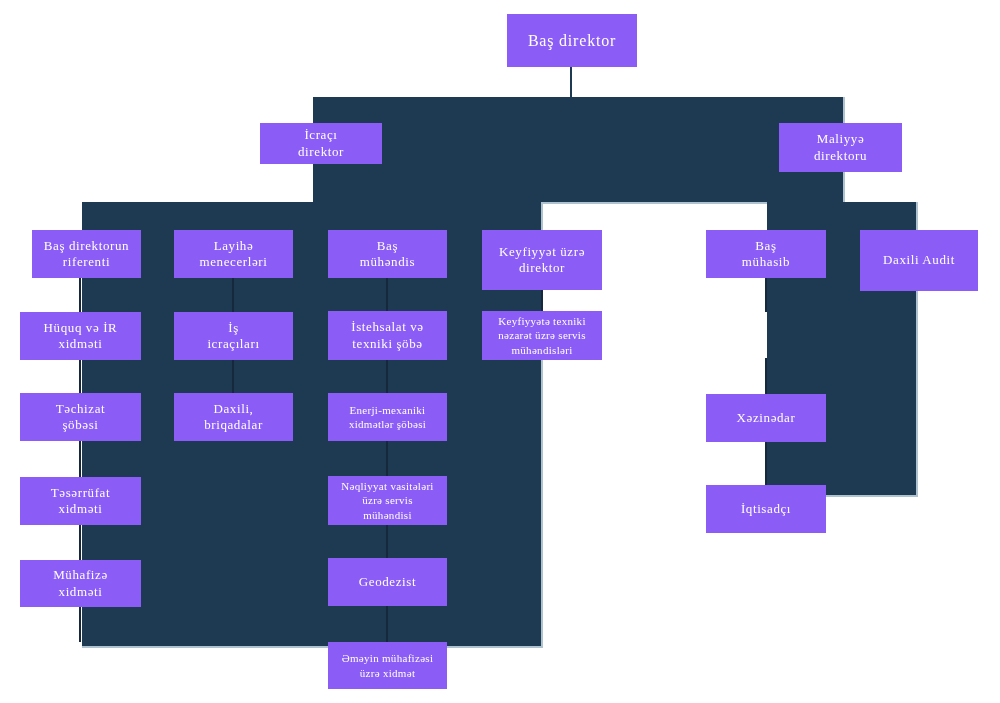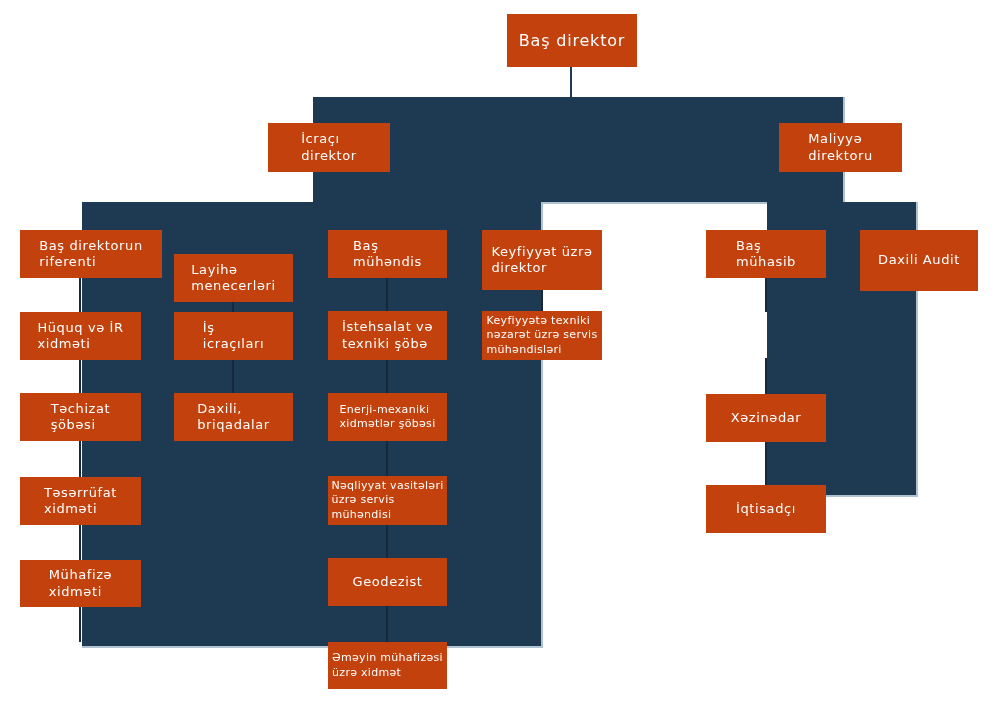--- a/index.html
+++ b/index.html
@@ -9,23 +9,23 @@
   }
   
   .navy{position:absolute;background:#1D3A52;z-index:1;box-sizing:border-box;}
   .navy.shadow-rb{border-right:2px solid #AEC2D0;border-bottom:2px solid #AEC2D0;}
   .edge{position:absolute;background:#AEC2D0;z-index:2;}
   
   .tick{position:absolute;width:2px;background:#16293C;z-index:2;}
   .stem{position:absolute;width:2px;background:#1D3A52;z-index:2;}
   
   .node{
-    position:absolute;z-index:3;background:#c2410c;color:#FFFFFF;
-    display:flex;align-items:center;justify-content:center;text-align:left;
-    font-size:13px;line-height:1.25;letter-spacing:0.6px;white-space:pre-line;
+    position:absolute;z-index:3;background:#8b5cf6;color:#FFFFFF;
+    display:flex;align-items:center;justify-content:center;text-align:center;
+    font-size:13px;line-height:1.25;letter-spacing:0.6px;white-space:pre-line;font-family:Liberation Serif, serif;
   }
   .node.small{font-size:11px;letter-spacing:0.3px;line-height:1.3;}
   .node.root{font-size:16px;letter-spacing:0.8px;}
 </style>
 </head>
 <body>
 
 <div id="canvas">
 
   <div class="navy" style="left:313px;top:97px;width:530px;height:105px;"></div>
@@ -52,37 +52,37 @@
   <div class="tick" style="left:386px;top:525px;height:33px;"></div>
   <div class="tick" style="left:386px;top:606px;height:36px;"></div>
 
   <div class="tick" style="left:541px;top:276px;height:35px;"></div>
 
   <div class="tick" style="left:765px;top:278px;height:34px;"></div>
   <div class="tick" style="left:765px;top:358px;height:36px;"></div>
   <div class="tick" style="left:765px;top:442px;height:43px;"></div>
 
   <div class="node root" style="left:507px;top:14px;width:130px;height:53px;">Baş direktor</div>
-  <div class="node" style="left:268px;top:123px;width:122px;height:49px;">İcraçı
+  <div class="node" style="left:260px;top:123px;width:122px;height:41px;">İcraçı
 direktor</div>
   <div class="node" style="left:779px;top:123px;width:123px;height:49px;">Maliyyə
 direktoru</div>
 
-  <div class="node" style="left:20px;top:230px;width:142px;height:48px;">Baş direktorun
+  <div class="node" style="left:32px;top:230px;width:109px;height:48px;">Baş direktorun
 riferenti</div>
   <div class="node" style="left:20px;top:312px;width:121px;height:48px;">Hüquq və İR
 xidməti</div>
   <div class="node" style="left:20px;top:393px;width:121px;height:48px;">Təchizat
 şöbəsi</div>
   <div class="node" style="left:20px;top:477px;width:121px;height:48px;">Təsərrüfat
 xidməti</div>
   <div class="node" style="left:20px;top:560px;width:121px;height:47px;">Mühafizə
 xidməti</div>
 
-  <div class="node" style="left:174px;top:230px;width:119px;height:48px;margin-top:24px;">Layihə
+  <div class="node" style="left:174px;top:230px;width:119px;height:48px;">Layihə
 menecerləri</div>
   <div class="node" style="left:174px;top:312px;width:119px;height:48px;">İş
 icraçıları</div>
   <div class="node" style="left:174px;top:393px;width:119px;height:48px;">Daxili,
 briqadalar</div>
 
   <div class="node" style="left:328px;top:230px;width:119px;height:48px;">Baş
 mühəndis</div>
   <div class="node small" style="left:328px;top:393px;width:119px;height:48px;">Enerji-mexaniki
 xidmətlər şöbəsi</div>

